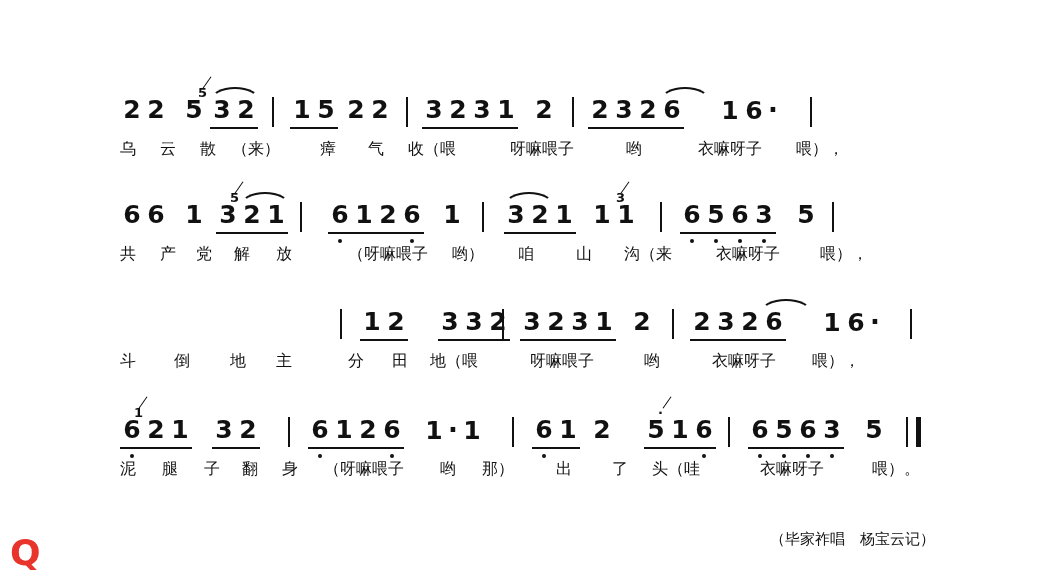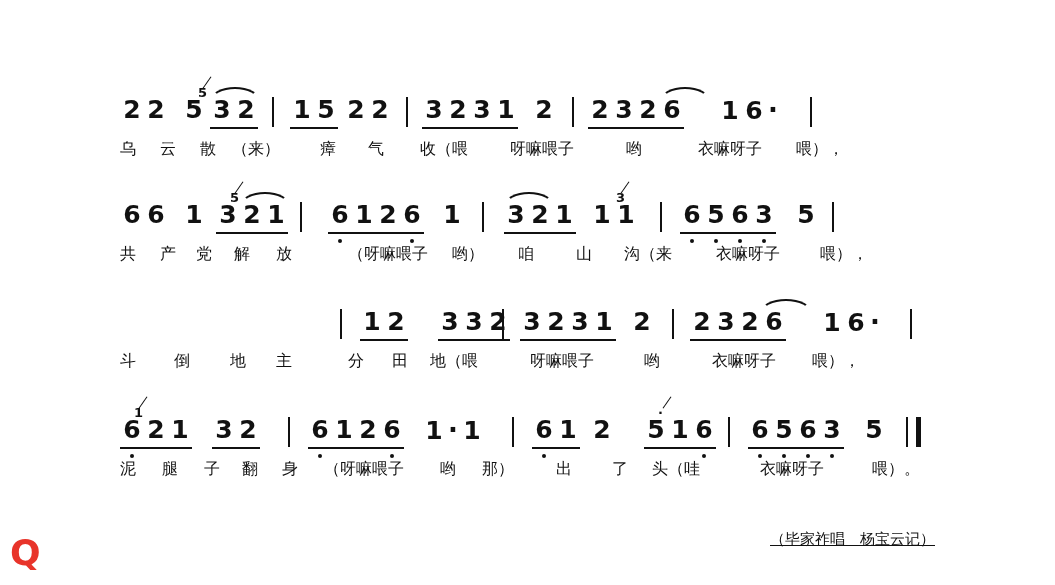--- a/index.html
+++ b/index.html
@@ -139,21 +139,20 @@
   }
 
   
   .credit {
     position: absolute;
     right: 120px;
     top: 530px;
     font-size: 15px;
     color: #111;
     white-space: nowrap;
-    text-decoration: underline;
   }
 
   
   .watermark {
     position: absolute;
     left: 10px;
     top: 535px;
     display: flex;
     align-items: center;
     font-size: 28px;
@@ -207,21 +206,21 @@
 
       <div class="bar" style="left:690px;"></div>
     </div>
     <div class="lyricline">
       <span class="lyr" style="left:0px;">乌</span>
       <span class="lyr" style="left:40px;">云</span>
       <span class="lyr" style="left:80px;">散</span>
       <span class="lyr" style="left:112px;">（来）</span>
       <span class="lyr" style="left:200px;">瘴</span>
       <span class="lyr" style="left:248px;">气</span>
-      <span class="lyr" style="left:300px;">收（喂</span>
+      <span class="lyr" style="left:288px;">收（喂</span>
       <span class="lyr" style="left:390px;">呀嘛喂子</span>
       <span class="lyr" style="left:506px;">哟</span>
       <span class="lyr" style="left:578px;">衣嘛呀子</span>
       <span class="lyr" style="left:676px;">喂），</span>
     </div>
   </div>
 
   <div class="system sys2">
     <div class="noteline">
 

